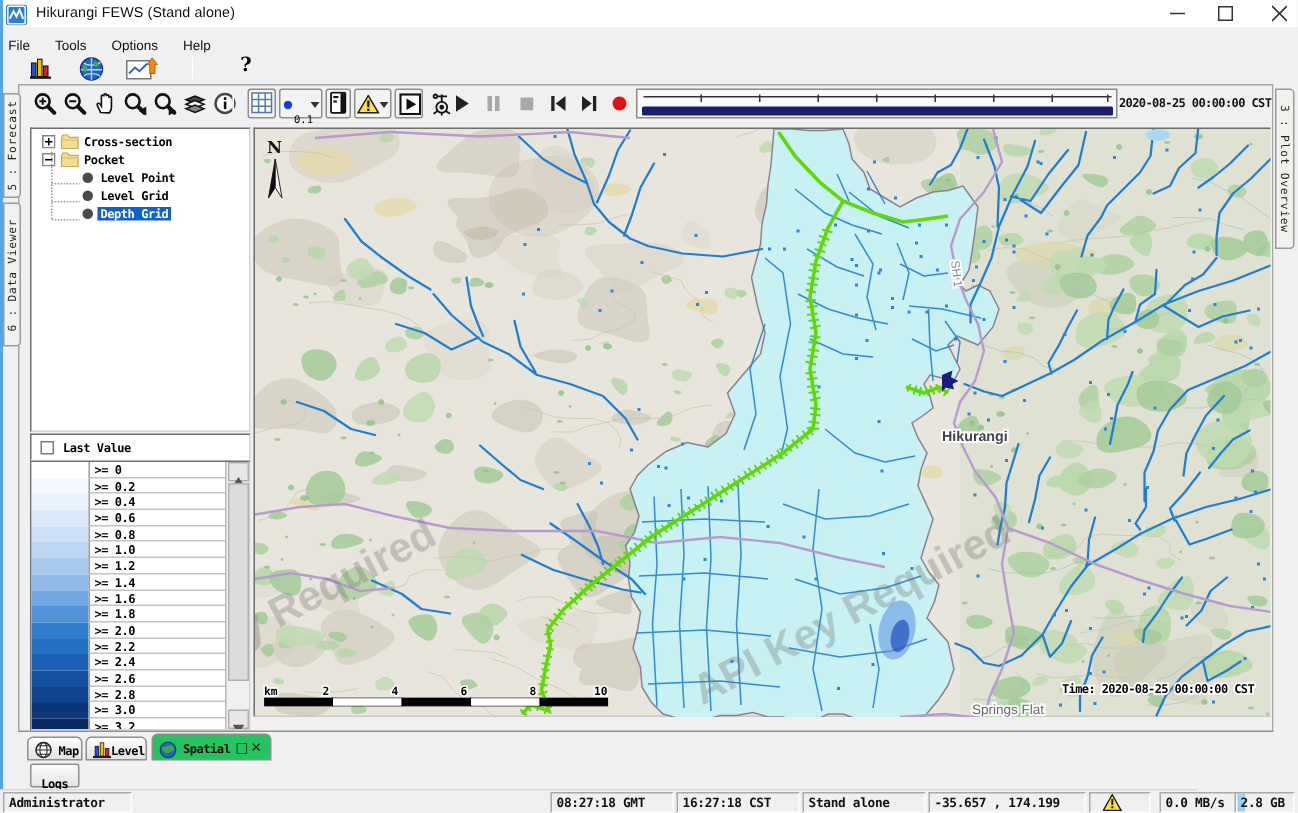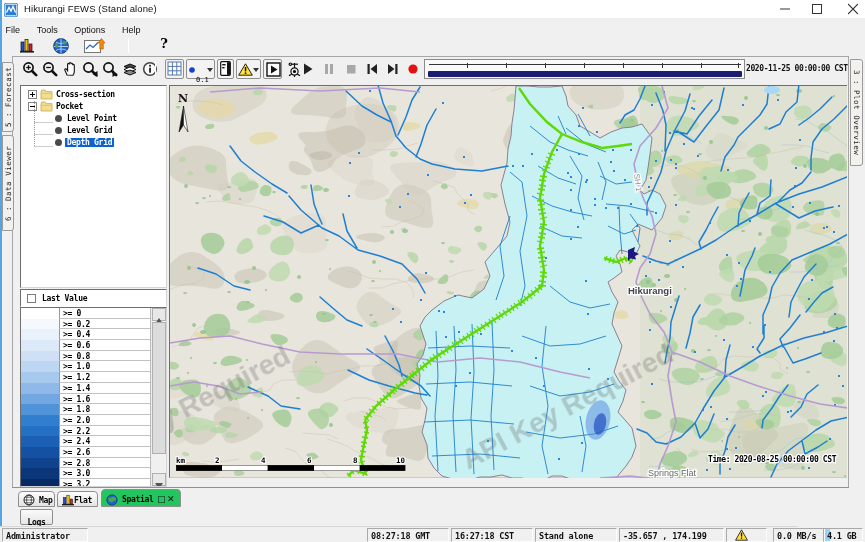--- a/index.html
+++ b/index.html
@@ -305,21 +305,21 @@
     <div class="stick" style="left:42px"></div>
       <div class="stick" style="left:81px"></div>
     <div class="stick" style="left:120px"></div>
       <div class="stick" style="left:159px"></div>
     <div class="stick" style="left:198px"></div>
       <div class="stick" style="left:237px"></div>
     <div class="stick" style="left:276px"></div>
       <div class="stick" style="left:313px"></div>
     <div id="slider-bar"></div>
   </div>
-  <div id="slider-time">2020-11-25 00:00:00 CST</div>
+  <div id="slider-time">2020-08-25 00:00:00 CST</div>
 
   <div id="edge-blue" class="abs"></div>
   <div class="vtab-l" style="top:62px;height:70px">5 : Forecast</div>
   <div class="vtab-l" style="top:135px;height:96px">6 : Data Viewer</div>
 
   <div id="righttabs" class="abs"></div>
   <div class="vtab-r abs" style="left:850px;top:59px;height:107px">3 : Plot Overview</div>
 
   <div id="lastvalue" class="abs">
     <span id="lv-check"></span>
@@ -554,21 +554,21 @@
         </svg></span>
     <span class="tname">Map</span>
   </div>
   <div id="tab-graph" class="btab">
     <span class="ticon"><svg width="12" height="12" viewBox="0 0 12 12">
           <rect x="0" y="10" width="12" height="1.4" fill="#222"></rect>
           <rect x="1.4" y="3.5" width="2.4" height="6.5" fill="#2b4fd0" stroke="#111" stroke-width="0.5"></rect>
           <rect x="4.8" y="1.2" width="2.4" height="8.8" fill="#f4c400" stroke="#111" stroke-width="0.5"></rect>
           <rect x="8.2" y="5" width="2.4" height="5" fill="#d22" stroke="#111" stroke-width="0.5"></rect>
         </svg></span>
-    <span class="tname">Flat</span>
+    <span class="tname">Level</span>
   </div>
   <div id="tab-spatial" class="btab">
     <span class="ticon"><svg width="12" height="12" viewBox="0 0 12 12">
           <circle cx="6" cy="6" r="5.2" fill="#1f63c8"></circle>
           <path d="M2 3.5 C4 5 6 2 8.5 3 C10 3.6 10.5 5 10 6.5 C8 6 7 8.5 5 8.2 C3 8 2 6 2 3.5 Z" fill="#49a34f"></path>
           <circle cx="6" cy="6" r="5.2" fill="none" stroke="#10336e" stroke-width="0.7"></circle>
         </svg></span>
     <span class="tname">Spatial</span>
     <span class="tabctl" style="left:55px">□</span>
     <span class="tabctl" style="left:65px">✕</span>
@@ -597,17 +597,17 @@
           <path d="M6.5 0.8 L12.4 11.2 L0.6 11.2 Z" fill="#ffe13a" stroke="#222" stroke-width="0.9"></path>
           <rect x="5.9" y="3.6" width="1.3" height="4" fill="#111"></rect>
           <rect x="5.9" y="8.4" width="1.3" height="1.4" fill="#111"></rect>
         </svg>
       </div>
 <div class="scell" style="left:773px;width:52px">
         <span class="sctext">0.0 MB/s</span>
       </div>
 <div class="scell" style="left:823px;width:40px">
         <span class="membar"></span>
-        <span class="sctext">4.1 GB</span>
+        <span class="sctext">2.8 GB</span>
       </div>
   </div>
 
 </div>
 
 </body></html>

